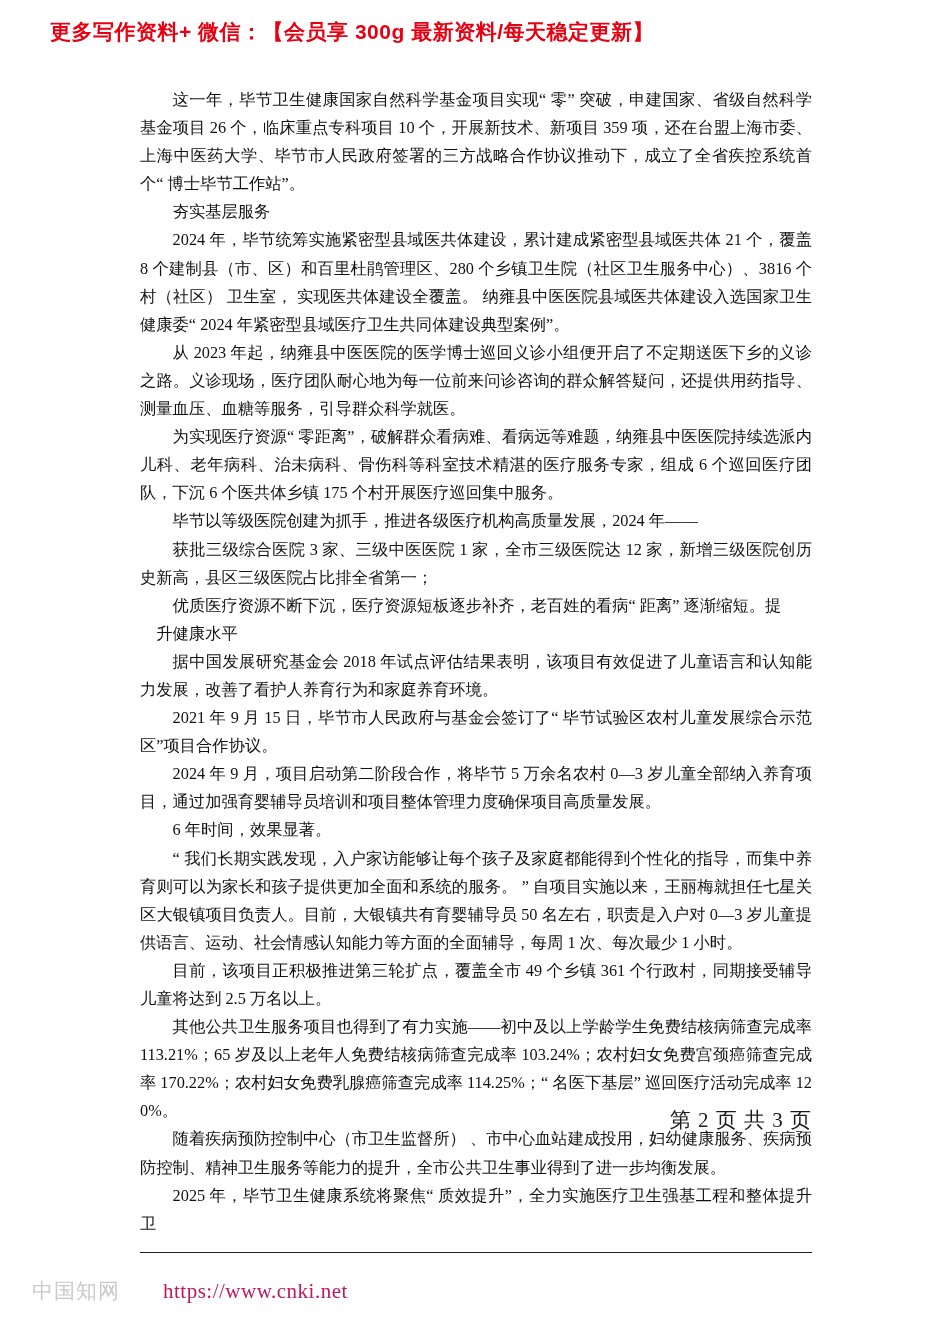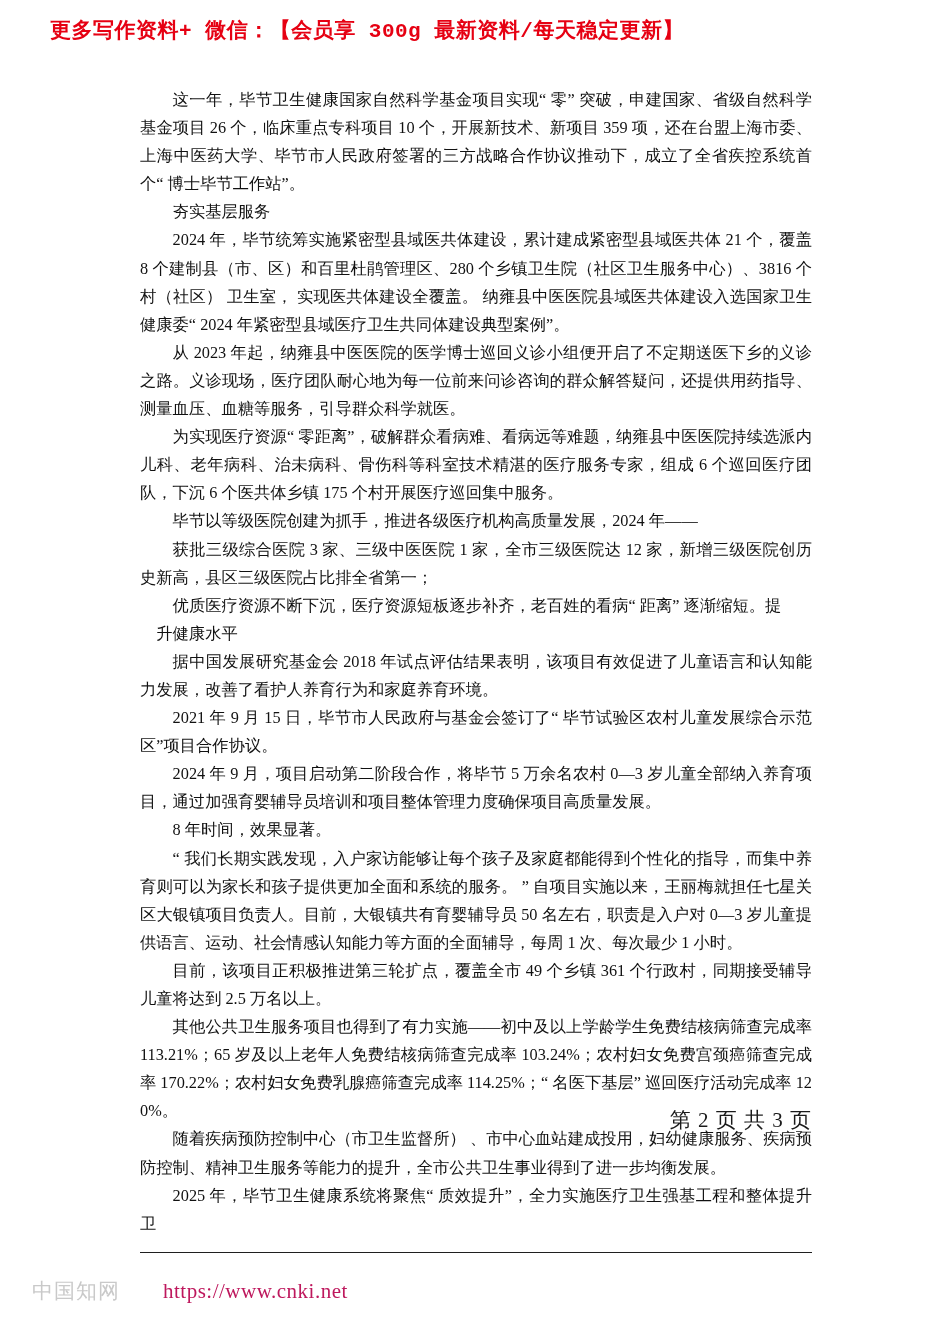--- a/index.html
+++ b/index.html
@@ -29,21 +29,21 @@
     left: 50px;
     top: 14px;
     width: 850px;
     height: 34px;
     display: flex;
     align-items: center;
     white-space: nowrap;
   }
   .promo-text {
     color: #e60012;
-    font-family: Liberation Mono, monospace;
+    font-family: Liberation Sans, sans-serif;
     font-weight: bold;
     font-size: 21px;
     letter-spacing: 0.5px;
     line-height: 1;
   }
 
   
   .doc-body {
     position: absolute;
     left: 140px;
@@ -130,21 +130,21 @@
     <p>2024 年，毕节统筹实施紧密型县域医共体建设，累计建成紧密型县域医共体 21 个，覆盖 8 个建制县（市、区）和百里杜鹃管理区、280 个乡镇卫生院（社区卫生服务中心）、3816 个村（社区） 卫生室， 实现医共体建设全覆盖。 纳雍县中医医院县域医共体建设入选国家卫生健康委“ 2024 年紧密型县域医疗卫生共同体建设典型案例”。</p>
     <p>从 2023 年起，纳雍县中医医院的医学博士巡回义诊小组便开启了不定期送医下乡的义诊之路。义诊现场，医疗团队耐心地为每一位前来问诊咨询的群众解答疑问，还提供用药指导、测量血压、血糖等服务，引导群众科学就医。</p>
     <p>为实现医疗资源“ 零距离”，破解群众看病难、看病远等难题，纳雍县中医医院持续选派内儿科、老年病科、治未病科、骨伤科等科室技术精湛的医疗服务专家，组成 6 个巡回医疗团队，下沉 6 个医共体乡镇 175 个村开展医疗巡回集中服务。</p>
     <p>毕节以等级医院创建为抓手，推进各级医疗机构高质量发展，2024 年——</p>
     <p>获批三级综合医院 3 家、三级中医医院 1 家，全市三级医院达 12 家，新增三级医院创历史新高，县区三级医院占比排全省第一；</p>
     <p>优质医疗资源不断下沉，医疗资源短板逐步补齐，老百姓的看病“ 距离” 逐渐缩短。提</p>
     <p class="indent-1">升健康水平</p>
     <p>据中国发展研究基金会 2018 年试点评估结果表明，该项目有效促进了儿童语言和认知能力发展，改善了看护人养育行为和家庭养育环境。</p>
     <p>2021 年 9 月 15 日，毕节市人民政府与基金会签订了“ 毕节试验区农村儿童发展综合示范区”项目合作协议。</p>
     <p>2024 年 9 月，项目启动第二阶段合作，将毕节 5 万余名农村 0—3 岁儿童全部纳入养育项目，通过加强育婴辅导员培训和项目整体管理力度确保项目高质量发展。</p>
-    <p>8 年时间，效果显著。</p>
+    <p>6 年时间，效果显著。</p>
     <p>“ 我们长期实践发现，入户家访能够让每个孩子及家庭都能得到个性化的指导，而集中养育则可以为家长和孩子提供更加全面和系统的服务。 ” 自项目实施以来，王丽梅就担任七星关区大银镇项目负责人。目前，大银镇共有育婴辅导员 50 名左右，职责是入户对 0—3 岁儿童提供语言、运动、社会情感认知能力等方面的全面辅导，每周 1 次、每次最少 1 小时。</p>
     <p>目前，该项目正积极推进第三轮扩点，覆盖全市 49 个乡镇 361 个行政村，同期接受辅导儿童将达到 2.5 万名以上。</p>
     <p>其他公共卫生服务项目也得到了有力实施——初中及以上学龄学生免费结核病筛查完成率 113.21%；65 岁及以上老年人免费结核病筛查完成率 103.24%；农村妇女免费宫颈癌筛查完成率 170.22%；农村妇女免费乳腺癌筛查完成率 114.25%；“ 名医下基层” 巡回医疗活动完成率 120%。</p>
     <p>随着疾病预防控制中心（市卫生监督所） 、市中心血站建成投用，妇幼健康服务、疾病预防控制、精神卫生服务等能力的提升，全市公共卫生事业得到了进一步均衡发展。</p>
     <p>2025 年，毕节卫生健康系统将聚焦“ 质效提升”，全力实施医疗卫生强基工程和整体提升卫</p>
   </div>
 
   <div class="page-footer">第 2 页 共 3 页</div>
 
   <div class="bottom-rule"></div>

